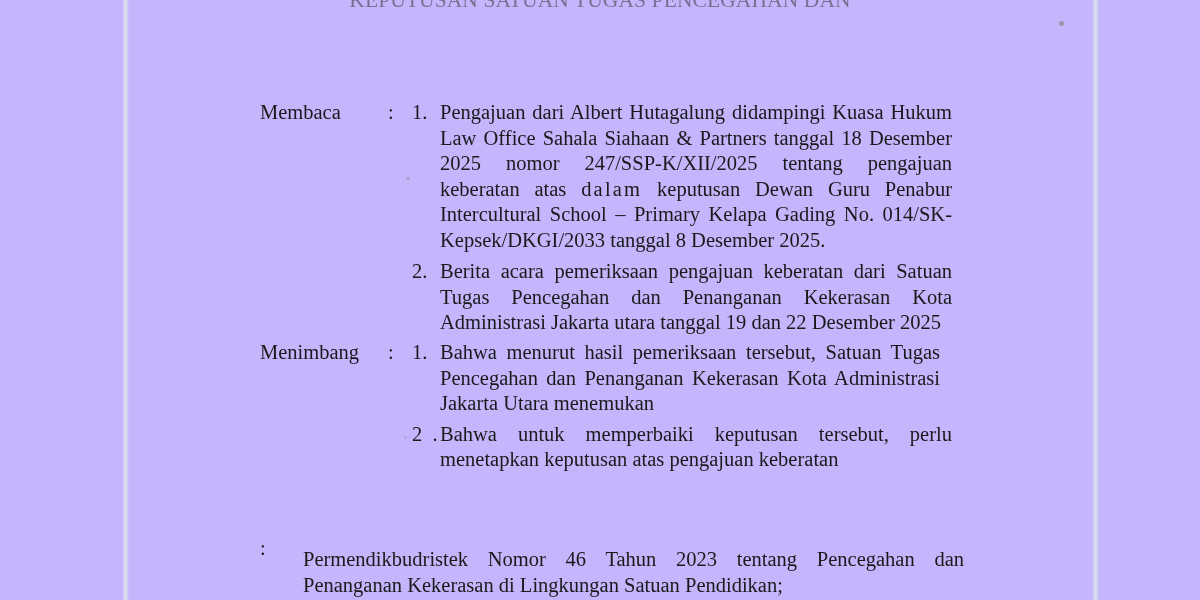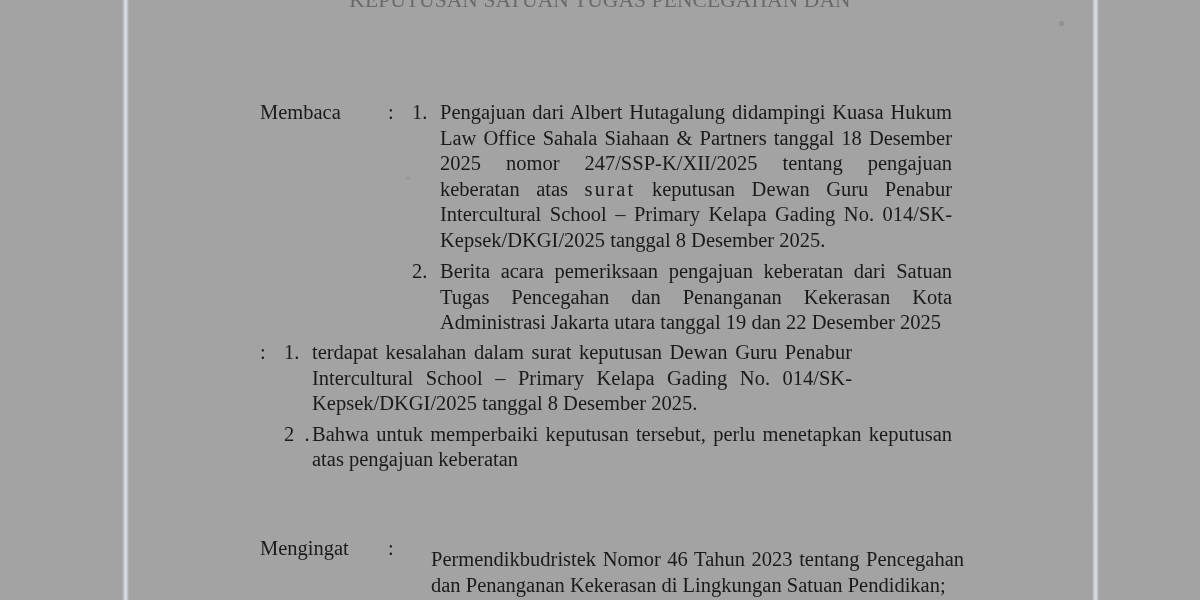--- a/index.html
+++ b/index.html
@@ -13,21 +13,21 @@
     background: #ffffff;
     font-family: "Liberation Serif", "DejaVu Serif", serif;
     color: #1a1a1a;
     position: relative;
   }
 
   
   #page {
     position: absolute;
     inset: 0;
-    background: #a3a3a3;
+    background: #c4b5fd;
   }
 
   
   .fold-line {
     position: absolute;
     top: 0;
     bottom: 0;
     width: 7px;
     background: linear-gradient(to right,
         rgba(225,229,236,0) 0%,
@@ -164,58 +164,58 @@
 
   <div class="row" id="row-membaca">
     <div class="label">Membaca</div>
     <div class="colon">:</div>
     <div class="content">
 
       <div class="item item-1">
         <div class="item-num">1.</div>
         <div class="item-text">
           <p><span>Pengajuan dari Albert Hutagalung didampingi Kuasa Hukum Law Office Sahala Siahaan &amp; Partners tanggal 18 Desember 2025 nomor 247/SSP-K/XII/2025 tentang pengajuan keberatan atas</span>
-             <span class="sp-wide">surat</span>
-             <span>keputusan Dewan Guru Penabur Intercultural School – Primary Kelapa Gading No. 014/SK-Kepsek/DKGI/2025 tanggal 8 Desember 2025.</span></p>
+             <span class="sp-wide">dalam</span>
+             <span>keputusan Dewan Guru Penabur Intercultural School – Primary Kelapa Gading No. 014/SK-Kepsek/DKGI/2033 tanggal 8 Desember 2025.</span></p>
         </div>
       </div>
 
       <div class="item item-2">
         <div class="item-num">2.</div>
         <div class="item-text">
           <p>Berita acara pemeriksaan pengajuan keberatan dari Satuan Tugas Pencegahan dan Penanganan Kekerasan Kota Administrasi Jakarta utara tanggal 19 dan 22 Desember 2025</p>
         </div>
       </div>
 
     </div>
   </div>
 
   <div class="row" id="row-menimbang">
+    <div class="label">Menimbang</div>
     <div class="colon">:</div>
     <div class="content">
 
       <div class="item item-1">
         <div class="item-num">1.</div>
         <div class="item-text">
-          <p class="outdent">terdapat kesalahan dalam surat keputusan Dewan Guru Penabur Intercultural School – Primary Kelapa Gading No. 014/SK-Kepsek/DKGI/2025 tanggal 8 Desember 2025.</p>
+          <p style="width:500px;">Bahwa menurut hasil pemeriksaan tersebut, Satuan Tugas Pencegahan dan Penanganan Kekerasan Kota Administrasi Jakarta Utara menemukan</p>
         </div>
       </div>
 
       <div class="item item-2">
         <div class="item-num spaced">2 .</div>
         <div class="item-text">
           <p>Bahwa untuk memperbaiki keputusan tersebut, perlu menetapkan keputusan atas pengajuan keberatan</p>
         </div>
       </div>
 
     </div>
   </div>
 
   <div class="row" id="row-mengingat">
-    <div class="label">Mengingat</div>
     <div class="colon">:</div>
     <div class="content">
       <div class="plain">
         <p>Permendikbudristek Nomor 46 Tahun 2023 tentang Pencegahan dan Penanganan Kekerasan di Lingkungan Satuan Pendidikan;</p>
       </div>
     </div>
   </div>
 
 </div>
 

